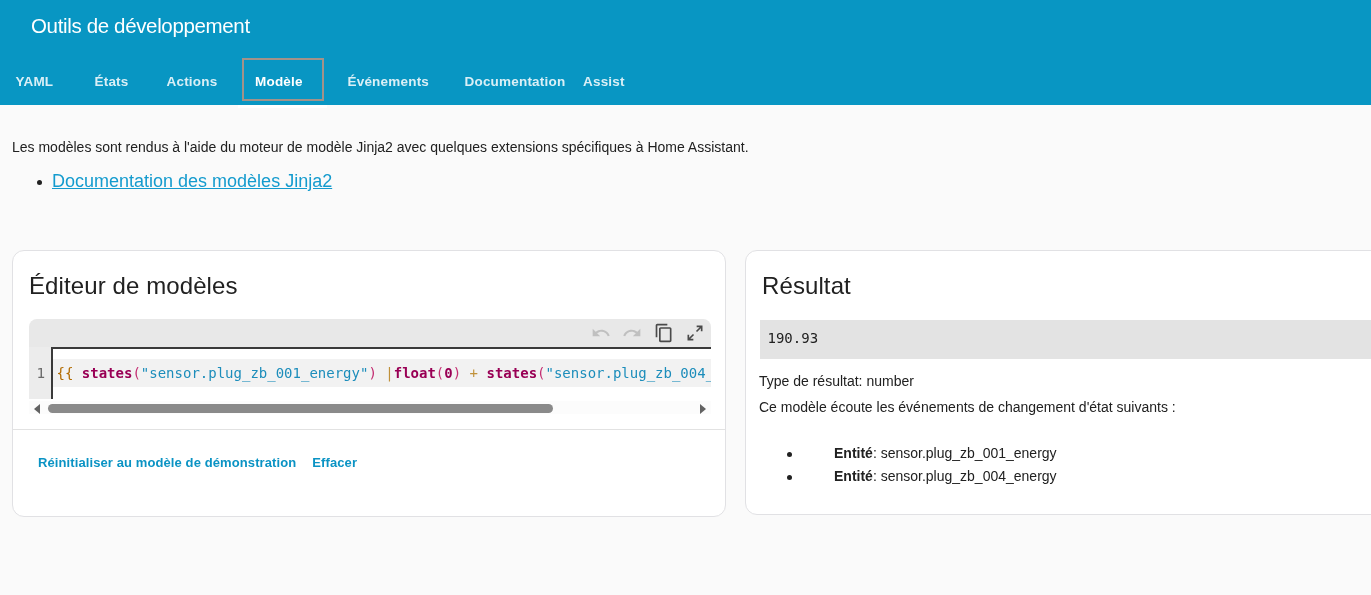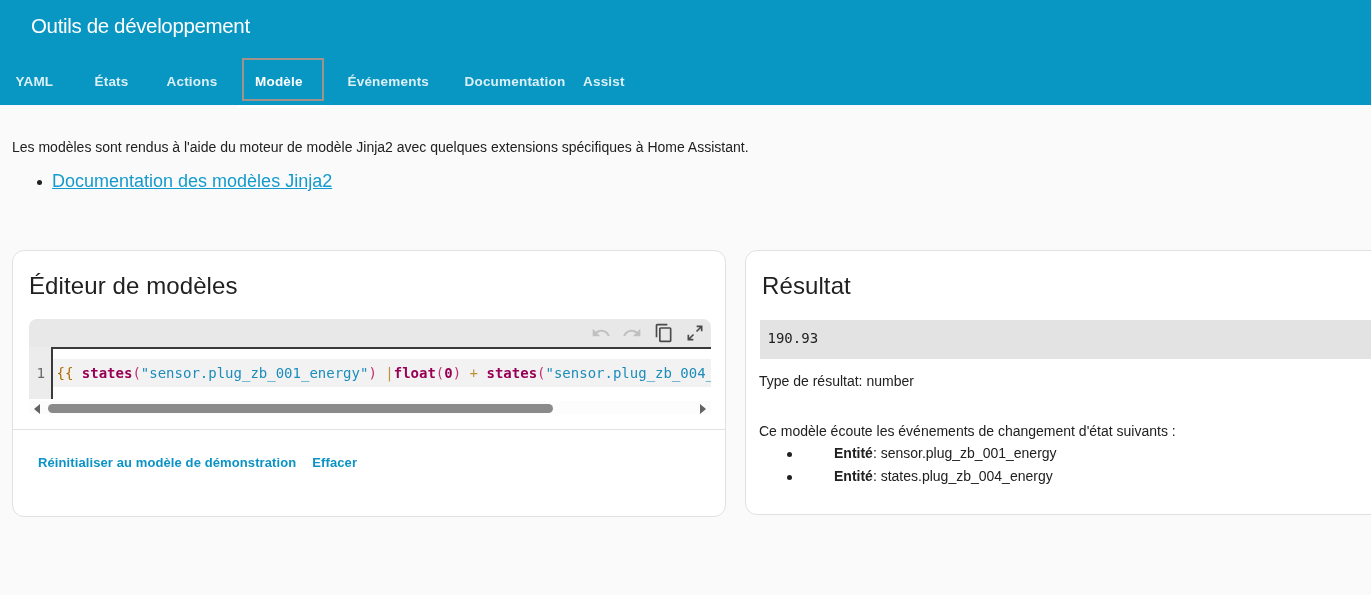--- a/index.html
+++ b/index.html
@@ -144,21 +144,21 @@
   .result-box {
     position:absolute; left:14px; top:68.5px; right:0; height:39px;
     background:#e3e3e3; padding:8px 7.5px;
     font-family:"DejaVu Sans Mono", monospace; font-size:14px; line-height:21px;
     color:#212121;
   }
   .result-type {
     position:absolute; left:13px; top:122px; font-size:14px; line-height:16px;
   }
   .result-listen {
-    position:absolute; left:13px; top:172px; font-size:14px; line-height:16px;
+    position:absolute; left:13px; top:148px; font-size:14px; line-height:16px;
   }
   .entity-list {
     position:absolute; left:16px; top:191px; list-style:none;
   }
   .entity-list li {
     position:relative; padding-left:40px; line-height:23px; font-size:14px;
   }
   .entity-list li::before {
     content:""; position:absolute; left:25px; top:9.5px;
     width:5px; height:5px; border-radius:50%; background:#212121;
@@ -252,15 +252,15 @@
 
 <section class="card card-right">
   <h1 class="card-title">Résultat</h1>
   <div class="result-box">
     <span>190.93</span>
   </div>
   <p class="result-type">Type de résultat: number</p>
   <p class="result-listen">Ce modèle écoute les événements de changement d'état suivants :</p>
   <ul class="entity-list" id="entitylist">
       <li><b>Entité</b><span>: sensor.plug_zb_001_energy</span></li>
-      <li><b>Entité</b><span>: states.plug_zb_004_energy</span></li>
+      <li><b>Entité</b><span>: sensor.plug_zb_004_energy</span></li>
     </ul>
 </section>
 
 </body></html>

